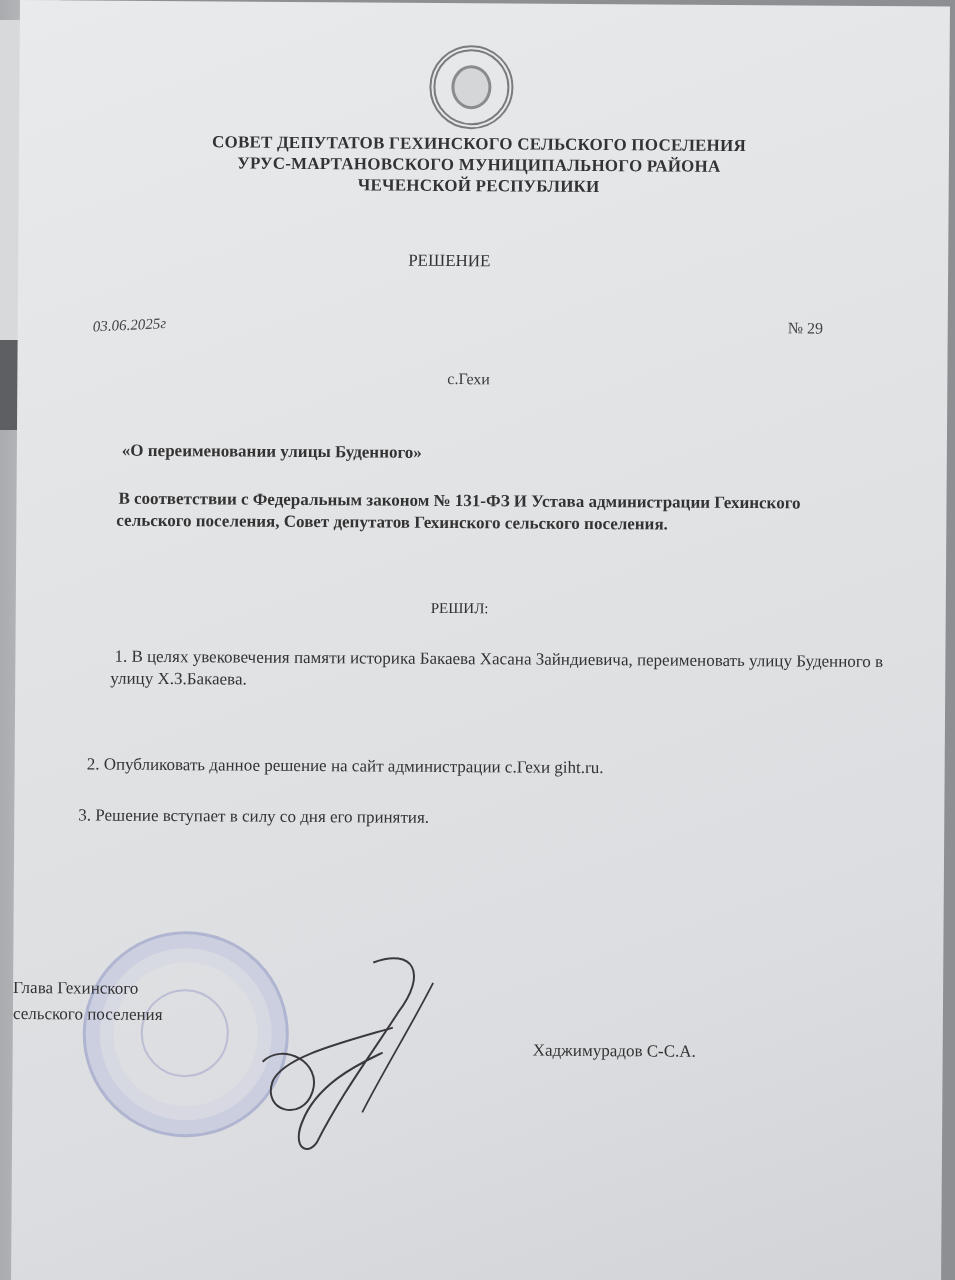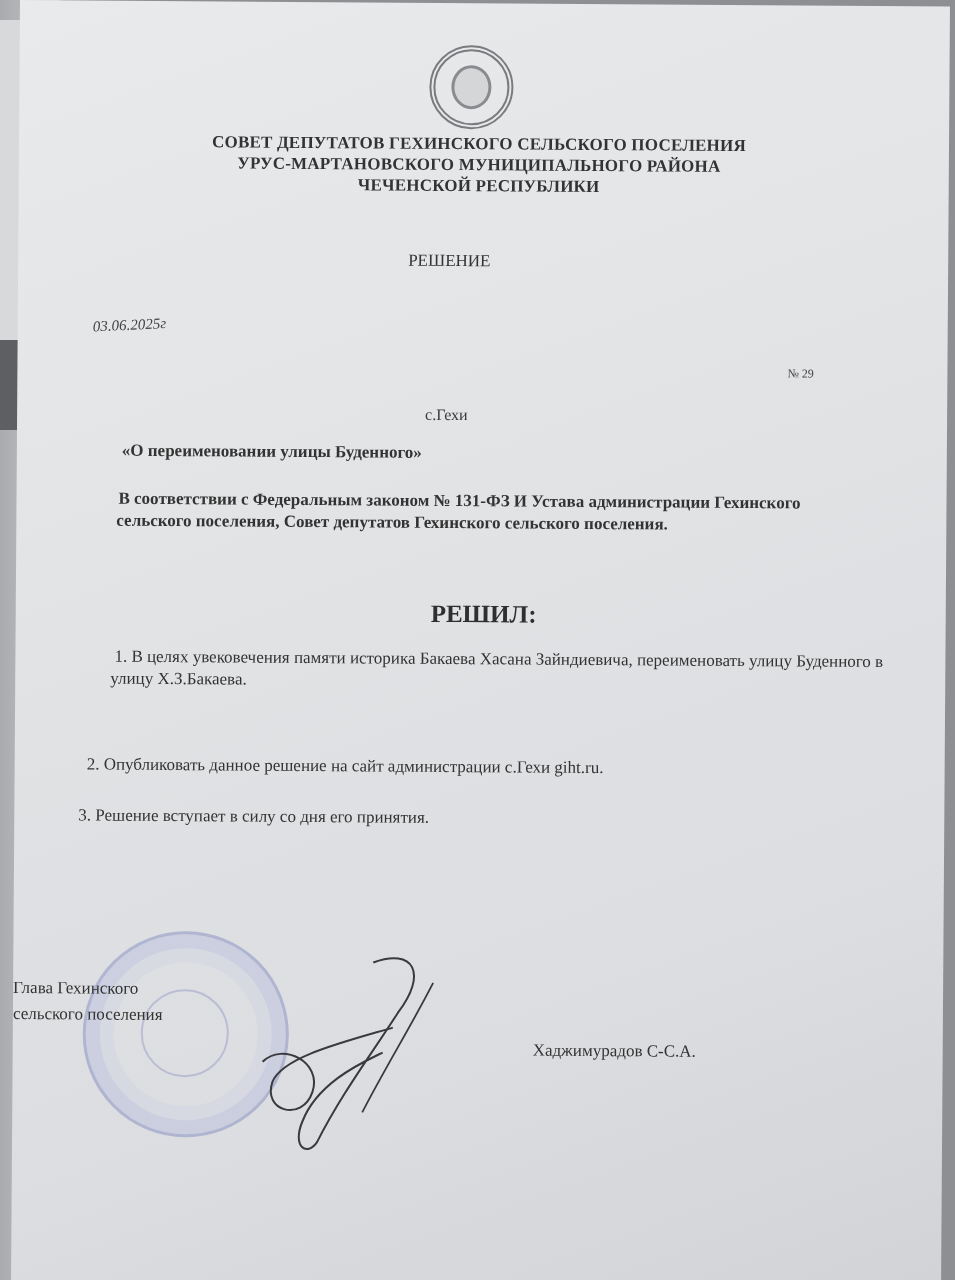--- a/index.html
+++ b/index.html
@@ -41,29 +41,29 @@
   .header {
     position:absolute; left:110px; top:130px; width:700px;
     text-align:center; font-weight:bold; font-size:17px; line-height:21px;
     letter-spacing:0.2px; color:#333335;
   }
   .header div { white-space:nowrap; }
   .doc-type {
     position:absolute; left:390px; top:248px; font-weight:normal; font-size:17px; color:#333;
   }
   .date { position:absolute; left:75px; top:316px; font-style:italic; font-size:15px; color:#444; transform:rotate(-3deg); }
-  .number { position:absolute; left:770px; top:314px; font-size:12px; color:#444;margin-top:47px; }
-  .place { position:absolute; left:408px; top:367px; font-size:16px; color:#3a3a3a;margin-top:36px; }
+  .number { position:absolute; left:770px; top:314px; font-size:16px; color:#444; }
+  .place { position:absolute; left:430px; top:367px; font-size:16px; color:#3a3a3a; }
   .subject { position:absolute; left:105px; top:440px; font-weight:bold; font-size:17px; color:#333; }
   .preamble {
     position:absolute; left:100px; top:487px; width:760px;
     font-weight:bold; font-size:17px; line-height:22px; color:#333;
     text-indent:2px;
   }
-  .resolved { position:absolute; left:415px; top:597px; font-weight:bold; font-size:25px; color:#2f2f31; }
+  .resolved { position:absolute; left:415px; top:597px; font-weight:normal; font-size:15px; color:#2f2f31; }
   .item { position:absolute; font-size:17px; line-height:22px; color:#333; white-space:nowrap; }
   .item1 { left:95px; top:645px; width:790px; white-space:normal; text-indent:4px; }
   .item2 { left:72px; top:753px; }
   .item3 { left:64px; top:804px; }
   .stamp {
     position:absolute; left:70px; top:930px; width:200px; height:200px; border-radius:50%;
     border:3px solid rgba(120,130,190,0.45);
     box-shadow: inset 0 0 0 14px rgba(150,160,210,0.18), inset 0 0 0 28px rgba(200,205,230,0.25);
   }
   .stamp-core {

